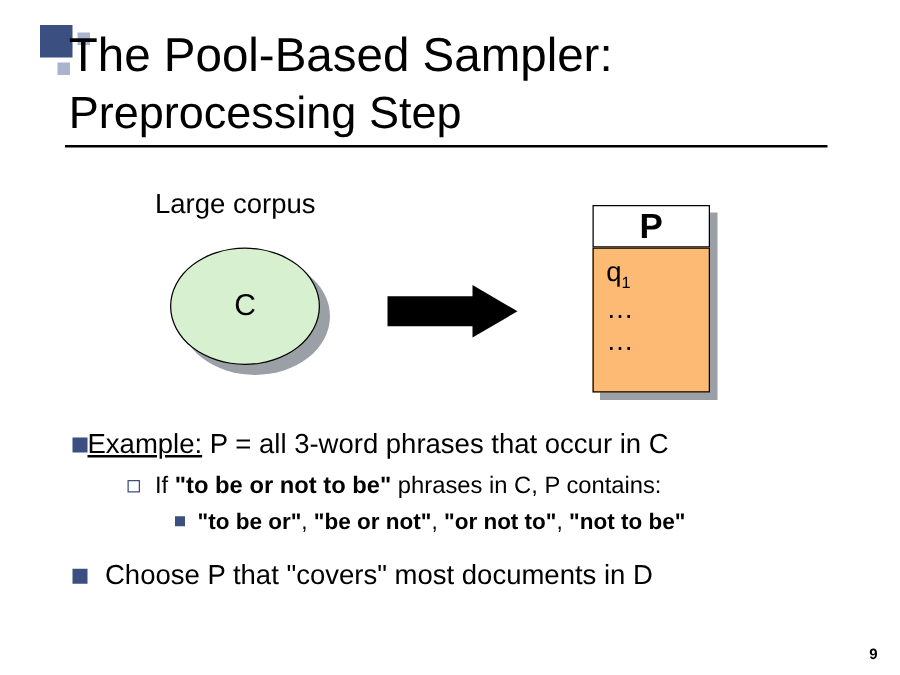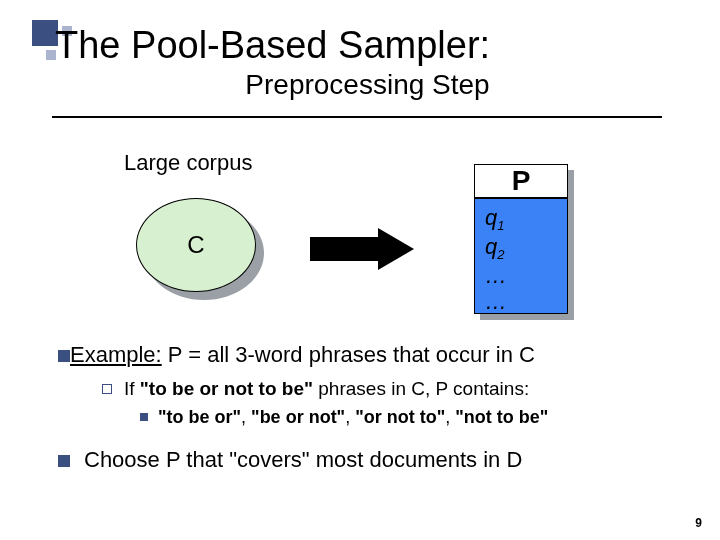--- a/index.html
+++ b/index.html
@@ -4,38 +4,38 @@
 <style>
   * { box-sizing: border-box; margin: 0; padding: 0; }
   html, body { width: 720px; height: 540px; font-family: Arial, Helvetica, sans-serif; background: #fff; color: #000; }
   .slide { position: relative; width: 720px; height: 540px; }
   .corner-deco { position: absolute; left: 32px; top: 20px; width: 54px; height: 54px; }
   .corner-deco .big-sq { position: absolute; left: 0; top: 0; width: 26px; height: 26px; background: #3b4f81; }
   .corner-deco .small-a { position: absolute; left: 30px; top: 6px; width: 10px; height: 10px; background: #aab4cf; }
   .corner-deco .small-b { position: absolute; left: 14px; top: 30px; width: 10px; height: 10px; background: #aab4cf; }
   .title-block { position: absolute; left: 55px; top: 24px; right: 40px; }
   .title1 { font-size: 38px; font-weight: 400; }
-  .title2 { font-size: 28px; font-weight: 400; margin-top: 2px; text-align: center; }
+  .title2 { font-size: 36px; font-weight: 400; margin-top: 2px; }
   .title-rule { position: absolute; left: 52px; top: 116px; width: 610px; border-top: 2px solid #000; }
   .label { font-size: 22px; text-align: center; }
   .large-corpus-label { position: absolute; left: 124px; top: 150px; }
   .query-pool-label { position: absolute; left: 453px; top: 138px; }
   .corpus-wrap { position: absolute; left: 136px; top: 198px; width: 128px; height: 102px; }
   .corpus-wrap .shadow { position: absolute; left: 8px; top: 8px; width: 120px; height: 94px; border-radius: 50%/50%; background: #9aa0a6; }
   .corpus-wrap .oval { position: absolute; left: 0; top: 0; width: 120px; height: 94px; border-radius: 50%/50%; background: #d7f0cf; border: 1.5px solid #000; display: flex; align-items: center; justify-content: center; font-size: 24px; }
   .arrow { position: absolute; left: 310px; top: 228px; width: 110px; height: 42px; }
   .arrow .shaft { position: absolute; left: 0; top: 9px; width: 70px; height: 24px; background: #000; }
   .arrow .head { position: absolute; left: 68px; top: 0; width: 0; height: 0; border-top: 21px solid transparent; border-bottom: 21px solid transparent; border-left: 36px solid #000; }
   .pool-wrap { position: absolute; left: 474px; top: 164px; width: 100px; }
   .pool-wrap .pbox { position: relative; }
   .pool-wrap .pshadow { position: absolute; left: 6px; top: 6px; width: 94px; height: 34px; background: #9aa0a6; }
   .pool-wrap .phead { position: relative; width: 94px; height: 34px; background: #fff; border: 1.5px solid #000; display: flex; align-items: center; justify-content: center; font-size: 28px; font-weight: bold; }
   .pool-wrap .lbox { position: relative; margin-top: 0; }
   .pool-wrap .lshadow { position: absolute; left: 6px; top: 6px; width: 94px; height: 116px; background: #9aa0a6; }
-  .pool-wrap .lbody { position: relative; width: 94px; height: 116px; background: #3b82f6; border: 1.5px solid #000; padding: 6px 10px; font-size: 22px; line-height: 1.2; font-style: italic; }
+  .pool-wrap .lbody { position: relative; width: 94px; height: 116px; background: #fdba74; border: 1.5px solid #000; padding: 6px 10px; font-size: 22px; line-height: 1.2; }
   .pool-wrap .lbody .sub { font-size: 13px; vertical-align: sub; }
   .bullets { position: absolute; left: 58px; top: 342px; right: 40px; font-size: 22px; }
   .b1 { display: flex; align-items: flex-start; }
   .sq-b { width: 12px; height: 12px; background: #3b4f81; margin-top: 8px; flex: none; }
   .sq-h { width: 10px; height: 10px; border: 1.5px solid #3b4f81; margin-top: 6px; flex: none; }
   .sq-s { width: 8px; height: 8px; background: #3b4f81; margin-top: 7px; flex: none; }
   .b1 .txt u { text-decoration: underline; }
   .sub1 { margin-left: 44px; margin-top: 10px; font-size: 19px; display: flex; gap: 12px; align-items: flex-start; }
   .sub2 { margin-left: 82px; margin-top: 6px; font-size: 18px; display: flex; gap: 10px; align-items: flex-start; }
   .sub2 .phrases { line-height: 1.3; }
@@ -77,21 +77,20 @@
     <div class="pbox">
       <div class="pshadow"></div>
       <div class="phead">
         <span>P</span>
       </div>
     </div>
     <div class="lbox">
       <div class="lshadow"></div>
       <div class="lbody">
         <div><span>q</span><span class="sub">1</span></div>
-        <div><span>q</span><span class="sub">2</span></div>
         <div>…</div>
         <div>…</div>
       </div>
     </div>
   </div>
 
   <div class="bullets">
     <div class="b1">
       <div class="sq-b"></div>
       <div class="txt"><u>Example:</u><span> P = all 3-word phrases that occur in C</span></div>

